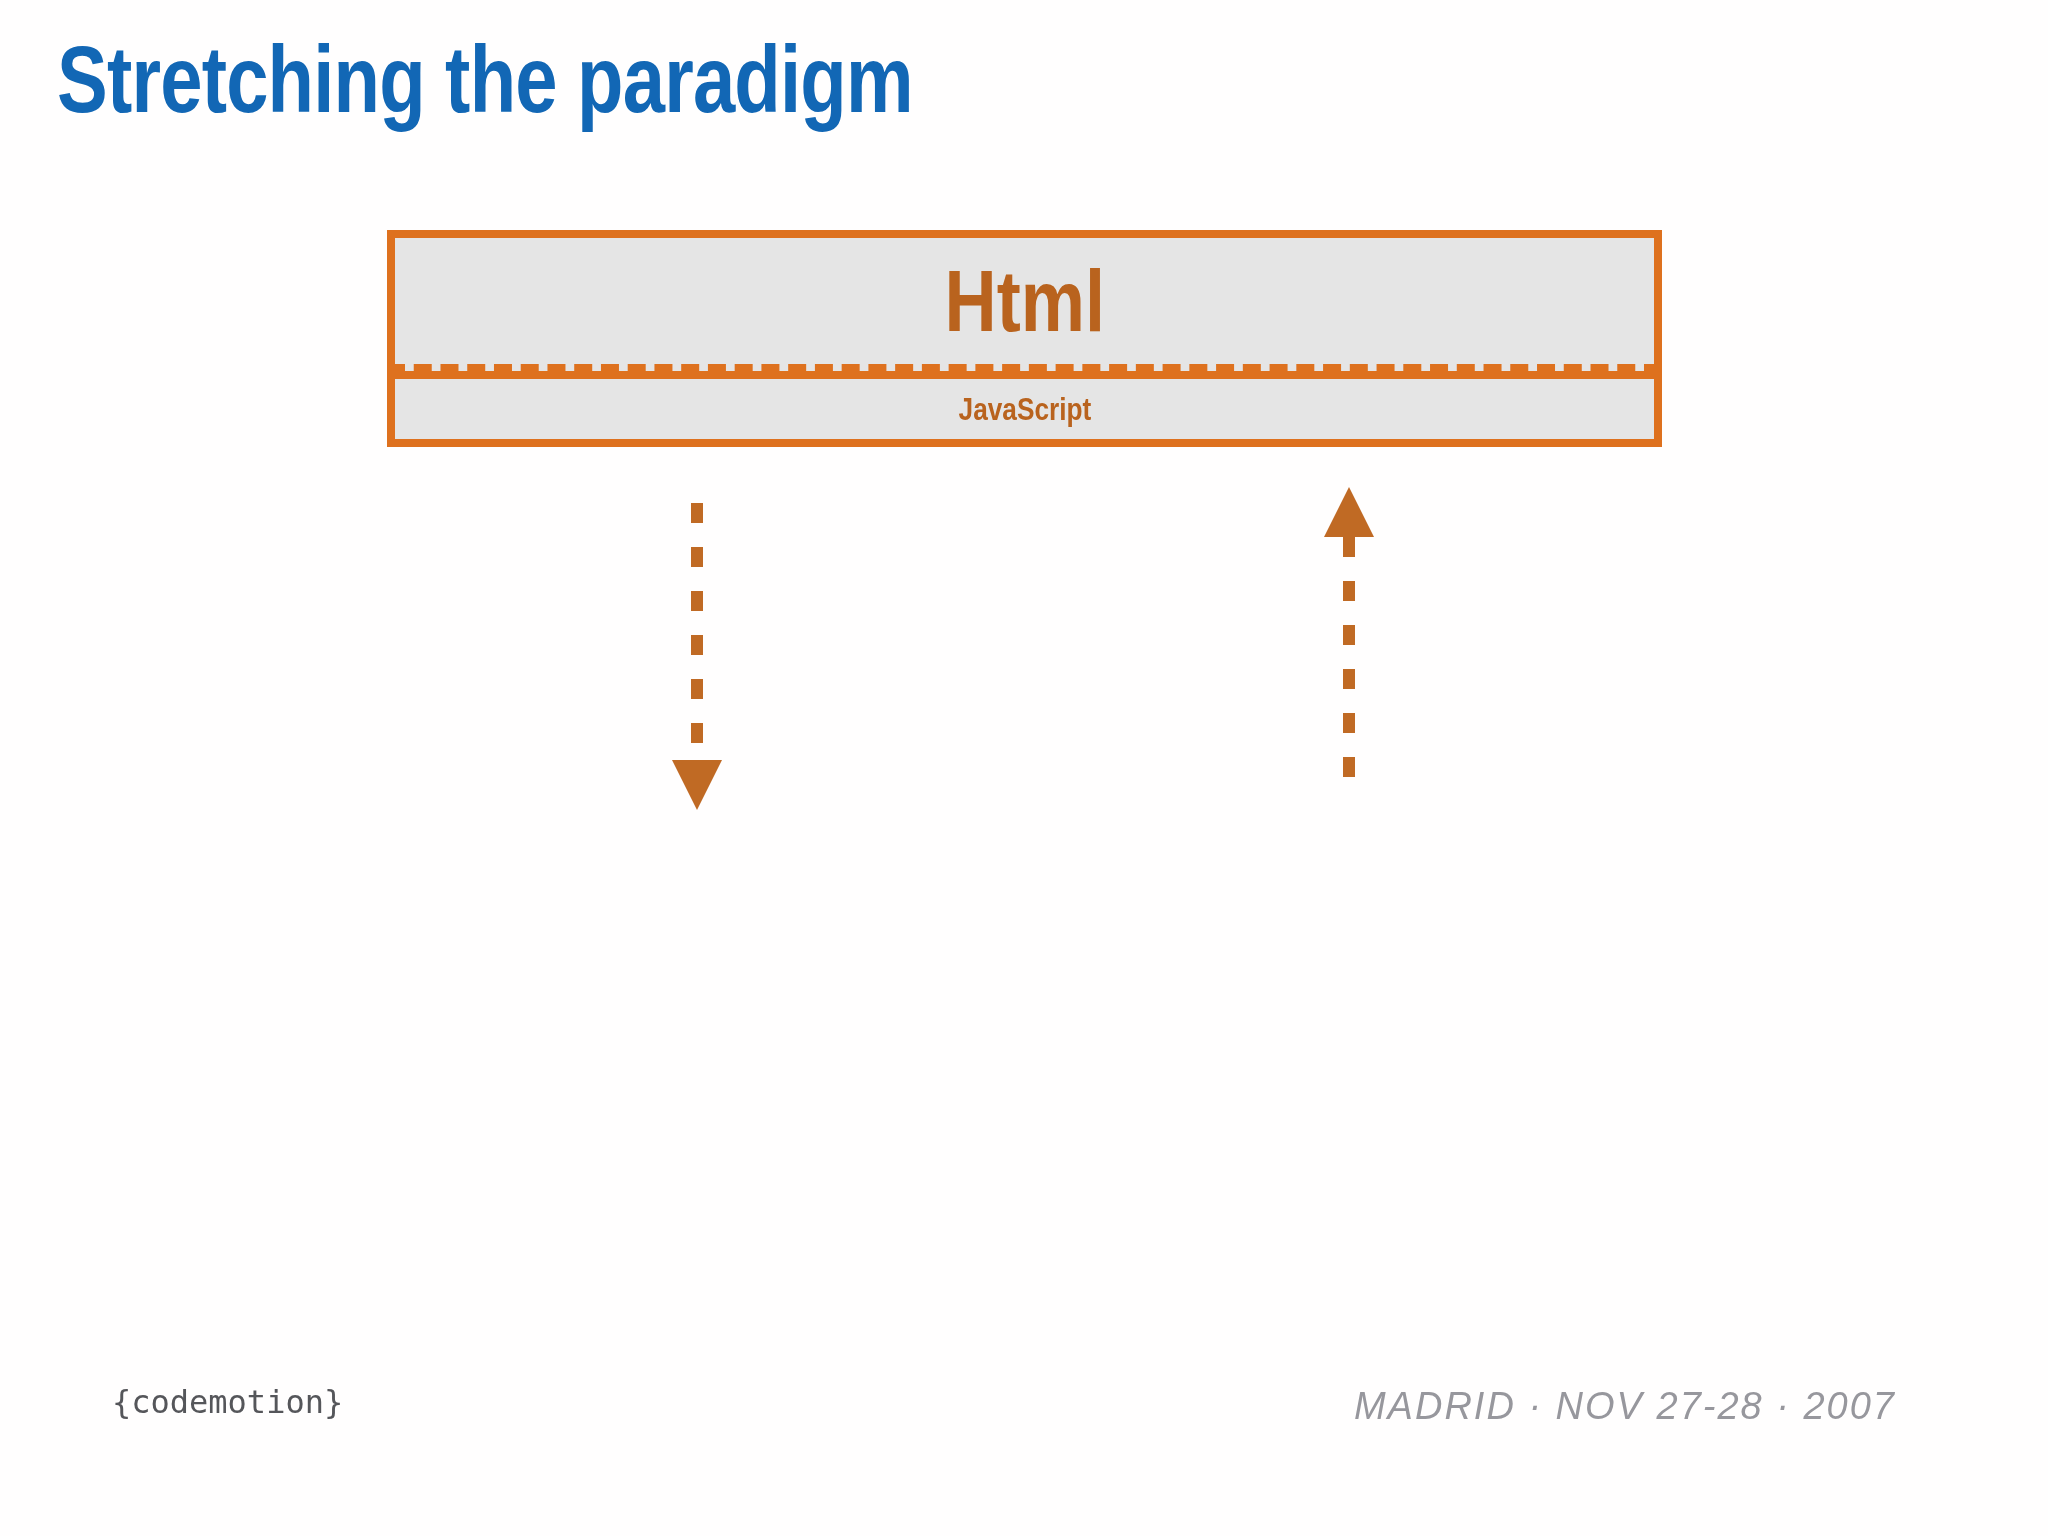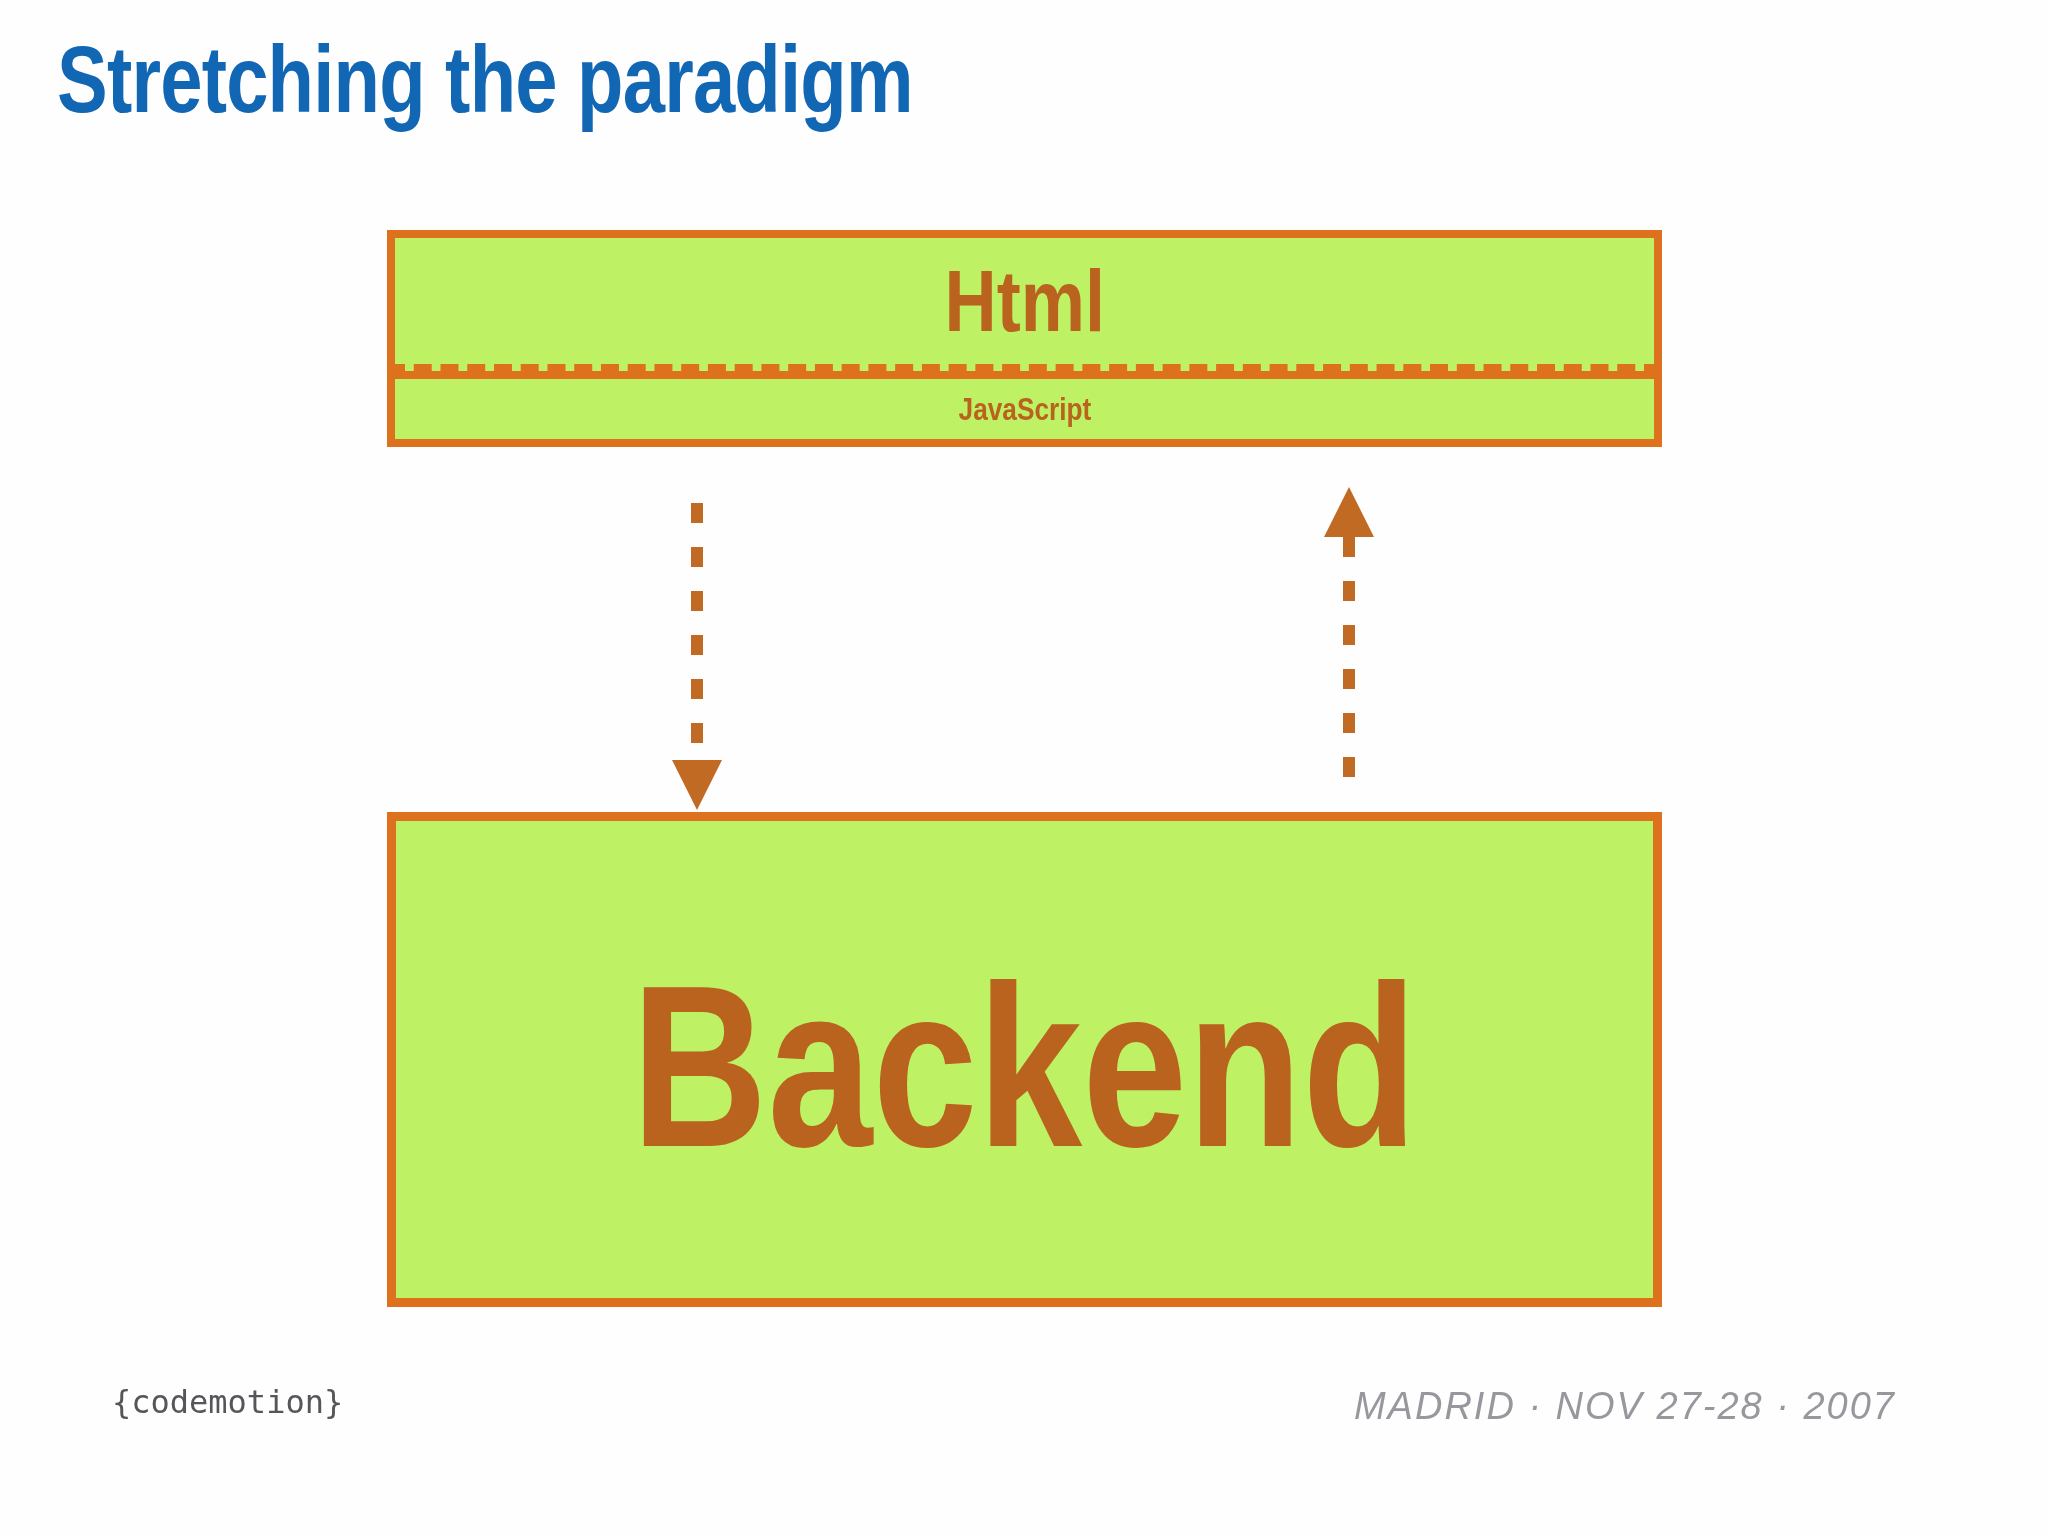--- a/index.html
+++ b/index.html
@@ -22,21 +22,21 @@
     transform:scaleX(0.80);
     transform-origin:left top;
     line-height:1.2;
   }
 
   
   .layer-box {
     position:absolute; left:387px; width:1275px;
     box-sizing:border-box;
     border:8px solid var(--border-orange);
-    background:#bef264;
+    background:#e5e5e5;
     display:flex; align-items:center; justify-content:center;
   }
   .box-html { top:230px; height:143px; border-bottom:9px dashed var(--border-orange); }
   .box-js   { top:371px; height:76px;  }
   .box-backend { top:812px; height:495px; border-width:9px; }
 
   .box-label {
     color:var(--text-orange);
     font-weight:700;
     white-space:nowrap;
@@ -109,21 +109,18 @@
   <div class="arrow arrow-down">
     <div class="arrow-dashes"></div>
     <div class="arrow-head"></div>
   </div>
 
   <div class="arrow arrow-up">
     <div class="arrow-head"></div>
     <div class="arrow-dashes"></div>
   </div>
 
-  <div class="layer-box box-backend">
-    <span class="box-label label-backend">Backend</span>
-  </div>
 
   <div class="codemotion-logo">{codemotion}</div>
 
   <div class="event-footer">MADRID · NOV 27-28 · 2007</div>
 
 </div>
 
 </body></html>

